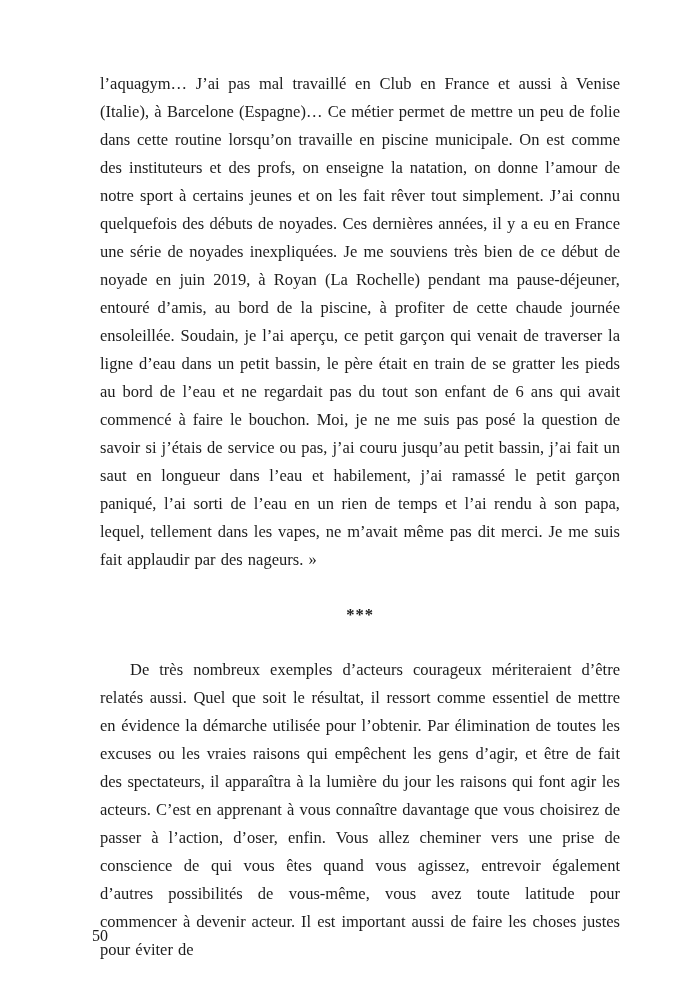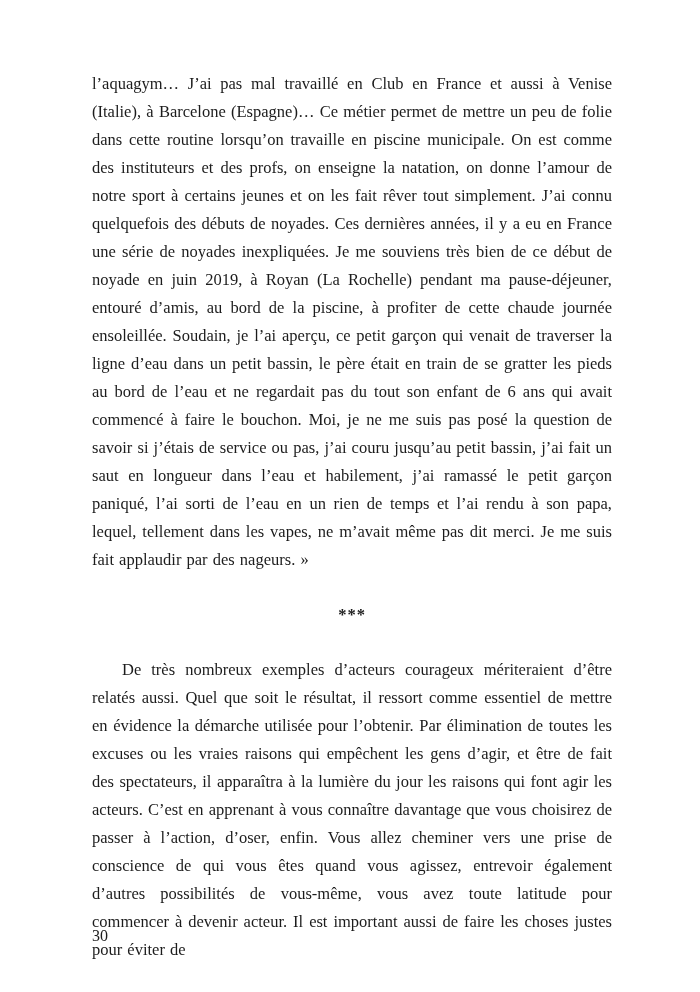--- a/index.html
+++ b/index.html
@@ -13,21 +13,21 @@
       width: 700px;
       height: 992px;
       background: #ffffff;
       font-family: "Liberation Serif", "DejaVu Serif", serif;
       color: #1c1c1c;
       overflow: hidden;
     }
     .text-block {
       position: absolute;
       top: 70px;
-      left: 92px;
+      left: 100px;
       width: 520px;
     }
     p.para {
       margin: 0;
       font-size: 16.5px;
       line-height: 28px;
       text-align: justify;
       text-justify: inter-word;
       word-spacing: 1px;
     }
@@ -53,14 +53,14 @@
   </style>
 </head>
 <body>
 
 <div class="page">
   <div class="text-block">
     <p class="para">l’aquagym… J’ai pas mal travaillé en Club en France et aussi à Venise (Italie), à Barcelone (Espagne)… Ce métier permet de mettre un peu de folie dans cette routine lorsqu’on travaille en piscine municipale. On est comme des instituteurs et des profs, on enseigne la natation, on donne l’amour de notre sport à certains jeunes et on les fait rêver tout simplement. J’ai connu quelquefois des débuts de noyades. Ces dernières années, il y a eu en France une série de noyades inexpliquées. Je me souviens très bien de ce début de noyade en juin 2019, à Royan (La Rochelle) pendant ma pause-déjeuner, entouré d’amis, au bord de la piscine, à profiter de cette chaude journée ensoleillée. Soudain, je l’ai aperçu, ce petit garçon qui venait de traverser la ligne d’eau dans un petit bassin, le père était en train de se gratter les pieds au bord de l’eau et ne regardait pas du tout son enfant de 6 ans qui avait commencé à faire le bouchon. Moi, je ne me suis pas posé la question de savoir si j’étais de service ou pas, j’ai couru jusqu’au petit bassin, j’ai fait un saut en longueur dans l’eau et habilement, j’ai ramassé le petit garçon paniqué, l’ai sorti de l’eau en un rien de temps et l’ai rendu à son papa, lequel, tellement dans les vapes, ne m’avait même pas dit merci. Je me suis fait applaudir par des nageurs. »</p>
     <p class="separator">***</p>
     <p class="para indent">De très nombreux exemples d’acteurs courageux mériteraient d’être relatés aussi. Quel que soit le résultat, il ressort comme essentiel de mettre en évidence la démarche utilisée pour l’obtenir. Par élimination de toutes les excuses ou les vraies raisons qui empêchent les gens d’agir, et être de fait des spectateurs, il apparaîtra à la lumière du jour les raisons qui font agir les acteurs. C’est en apprenant à vous connaître davantage que vous choisirez de passer à l’action, d’oser, enfin. Vous allez cheminer vers une prise de conscience de qui vous êtes quand vous agissez, entrevoir également d’autres possibilités de vous-même, vous avez toute latitude pour commencer à devenir acteur. Il est important aussi de faire les choses justes pour éviter de</p>
   </div>
-  <div class="page-number">30</div>
+  <div class="page-number">50</div>
 </div>
 
 </body></html>

